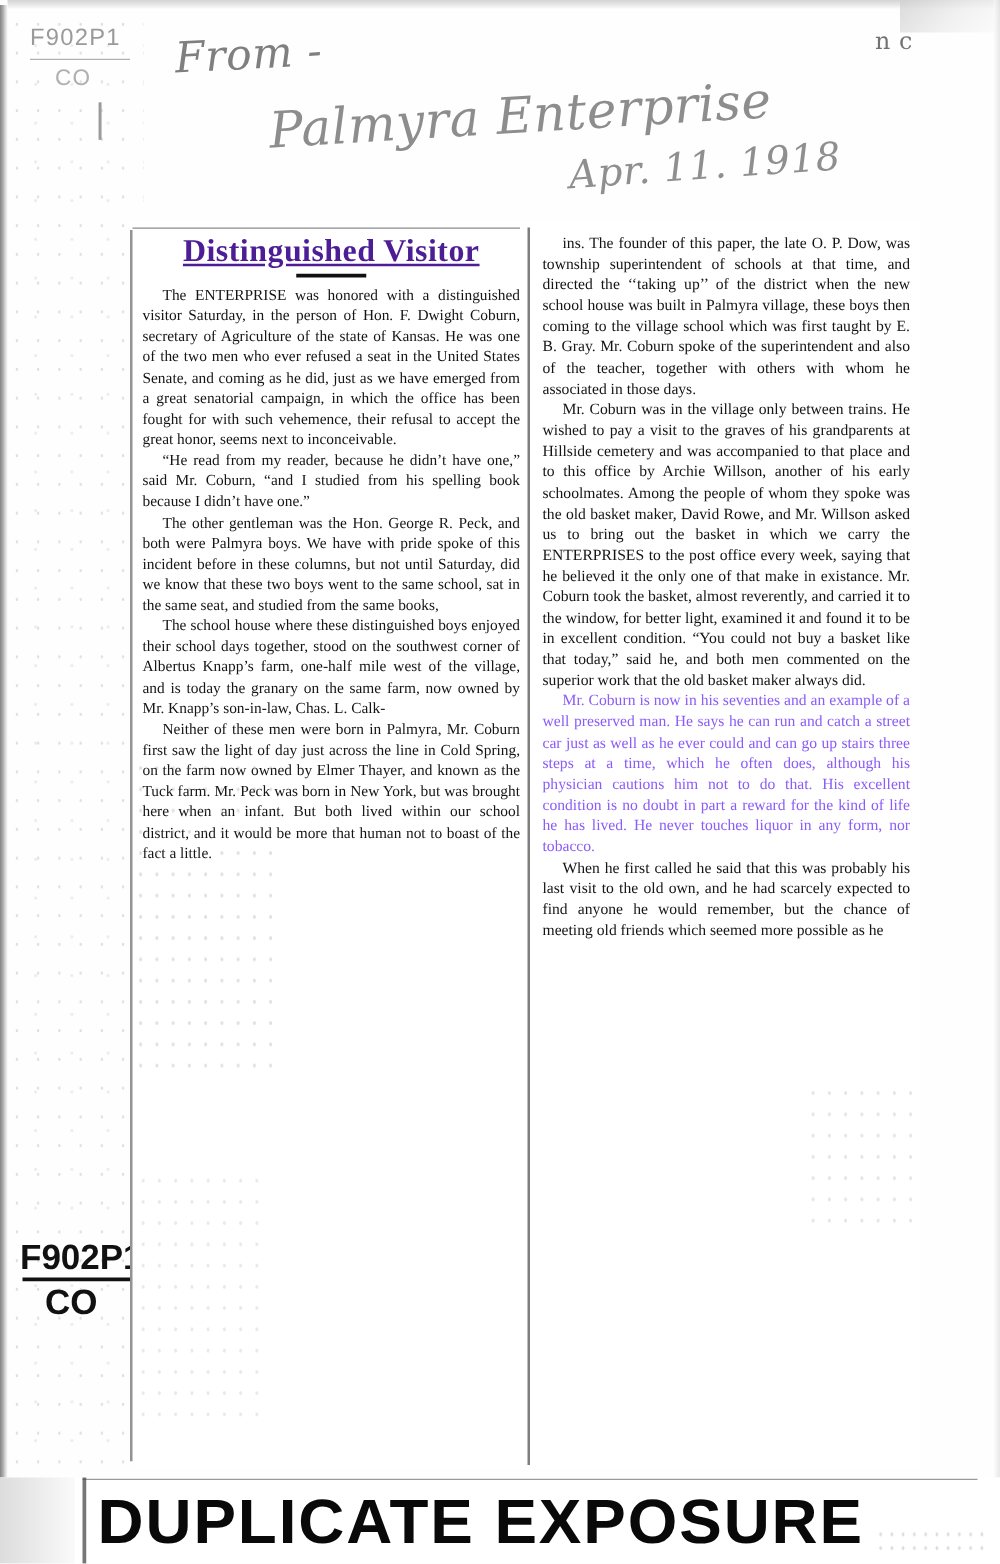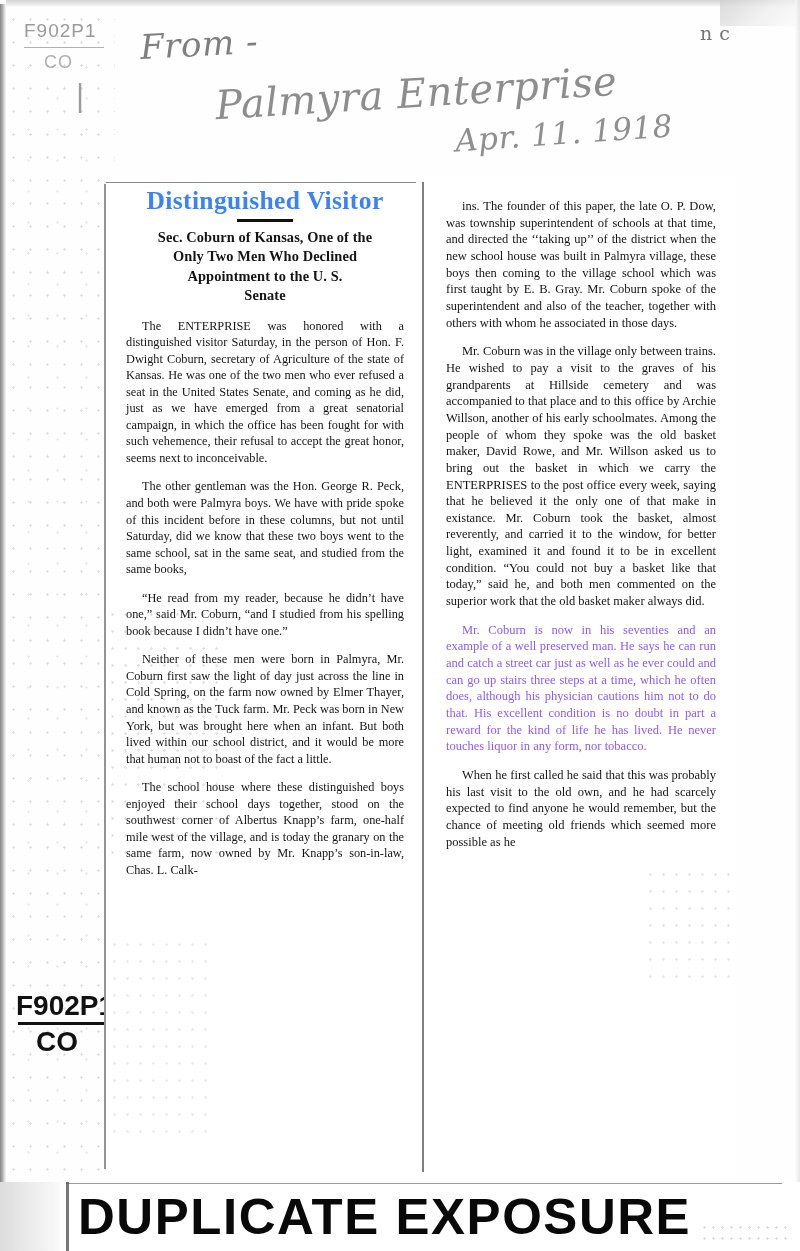--- a/index.html
+++ b/index.html
@@ -163,38 +163,39 @@
   #col-right{ left:330px; width:294px; font-size:12.5px; line-height:16.65px;}
 
   .headline{
     font-family:"Liberation Serif", serif;
     font-weight:bold;
     font-size:25.5px;
     line-height:29px;
     text-align:center;
     letter-spacing:.4px;
     margin:0 0 2px 0;
-    color:#3b82f6;
+    color:#4c1d95;
+    text-decoration:underline;
   }
   .head-rule{
     width:56px; height:2.5px; background:#111;
     margin:4px auto 6px auto;
   }
   .subhead{
     font-family:"Liberation Serif", serif;
     font-weight:bold;
     font-size:14.4px;
     line-height:19.5px;
     text-align:center;
     margin:0 0 9px 0;
     color:#141414;
     letter-spacing:.1px;
   }
 
-  p.body{ margin:12px; text-indent:16px; }
+  p.body{ margin:0; text-indent:16px; }
   p.body + p.body{ margin-top:0; }
 
   .faded{ color:#8b5cf6; }
 
   
   .grime{
     position:absolute; pointer-events:none;
     opacity:.30;
     background-image:radial-gradient(#9a9a9a 1px, transparent 1.3px);
     background-size:13px 17px;
@@ -273,31 +274,25 @@
   <div id="acc-bottom-co">CO</div>
 
   <div id="clipping">
     <div id="clip-rule-left"></div>
     <div id="clip-rule-mid"></div>
     <div id="clip-top-rule"></div>
 
     <div class="col" id="col-left">
       <h1 class="headline">Distinguished Visitor</h1>
       <div class="head-rule"></div>
-      <div class="subhead">
-        <div>Sec. Coburn of Kansas, One of the</div>
-        <div>Only Two Men Who Declined</div>
-        <div>Appointment to the U. S.</div>
-        <div>Senate</div>
-      </div>
       <p class="body">The ENTERPRISE was honored with a distinguished visitor Saturday, in the person of Hon. F. Dwight Coburn, secretary of Agriculture of the state of Kansas. He was one of the two men who ever refused a seat in the United States Senate, and coming as he did, just as we have emerged from a great senatorial campaign, in which the office has been fought for with such vehemence, their refusal to accept the great honor, seems next to inconceivable.</p>
+      <p class="body">“He read from my reader, because he didn’t have one,” said Mr. Coburn, “and I studied from his spelling book because I didn’t have one.”</p>
       <p class="body">The other gentleman was the Hon. George R. Peck, and both were Palmyra boys. We have with pride spoke of this incident before in these columns, but not until Saturday, did we know that these two boys went to the same school, sat in the same seat, and studied from the same books,</p>
-      <p class="body">“He read from my reader, because he didn’t have one,” said Mr. Coburn, “and I studied from his spelling book because I didn’t have one.”</p>
+      <p class="body">The school house where these distinguished boys enjoyed their school days together, stood on the southwest corner of Albertus Knapp’s farm, one-half mile west of the village, and is today the granary on the same farm, now owned by Mr. Knapp’s son-in-law, Chas. L. Calk-</p>
       <p class="body">Neither of these men were born in Palmyra, Mr. Coburn first saw the light of day just across the line in Cold Spring, on the farm now owned by Elmer Thayer, and known as the Tuck farm. Mr. Peck was born in New York, but was brought here when an infant. But both lived within our school district, and it would be more that human not to boast of the fact a little.</p>
-      <p class="body">The school house where these distinguished boys enjoyed their school days together, stood on the southwest corner of Albertus Knapp’s farm, one-half mile west of the village, and is today the granary on the same farm, now owned by Mr. Knapp’s son-in-law, Chas. L. Calk-</p>
     </div>
 
     <div class="col" id="col-right">
       <p class="body">ins. The founder of this paper, the late O. P. Dow, was township superintendent of schools at that time, and directed the ‘‘taking up’’ of the district when the new school house was built in Palmyra village, these boys then coming to the village school which was first taught by E. B. Gray. Mr. Coburn spoke of the superintendent and also of the teacher, together with others with whom he associated in those days.</p>
       <p class="body">Mr. Coburn was in the village only between trains. He wished to pay a visit to the graves of his grandparents at Hillside cemetery and was accompanied to that place and to this office by Archie Willson, another of his early schoolmates. Among the people of whom they spoke was the old basket maker, David Rowe, and Mr. Willson asked us to bring out the basket in which we carry the ENTERPRISES to the post office every week, saying that he believed it the only one of that make in existance. Mr. Coburn took the basket, almost reverently, and carried it to the window, for better light, examined it and found it to be in excellent condition. “You could not buy a basket like that today,” said he, and both men commented on the superior work that the old basket maker always did.</p>
       <p class="body faded">Mr. Coburn is now in his seventies and an example of a well preserved man. He says he can run and catch a street car just as well as he ever could and can go up stairs three steps at a time, which he often does, although his physician cautions him not to do that. His excellent condition is no doubt in part a reward for the kind of life he has lived. He never touches liquor in any form, nor tobacco.</p>
       <p class="body">When he first called he said that this was probably his last visit to the old own, and he had scarcely expected to find anyone he would remember, but the chance of meeting old friends which seemed more possible as he</p>
     </div>
 
     <div class="grime" id="grime-a"></div>

